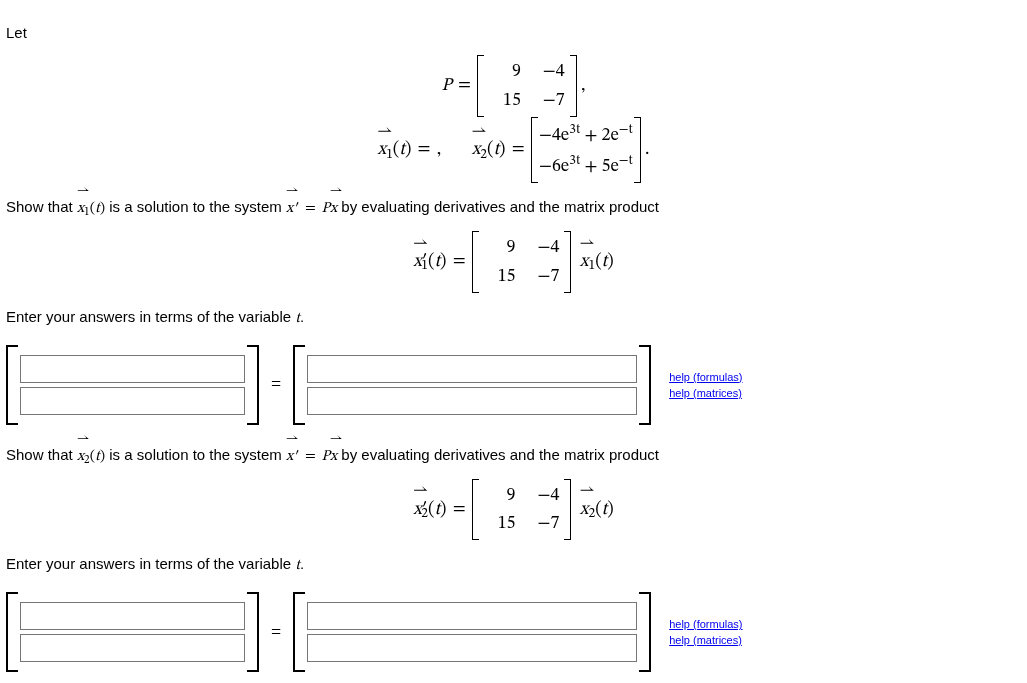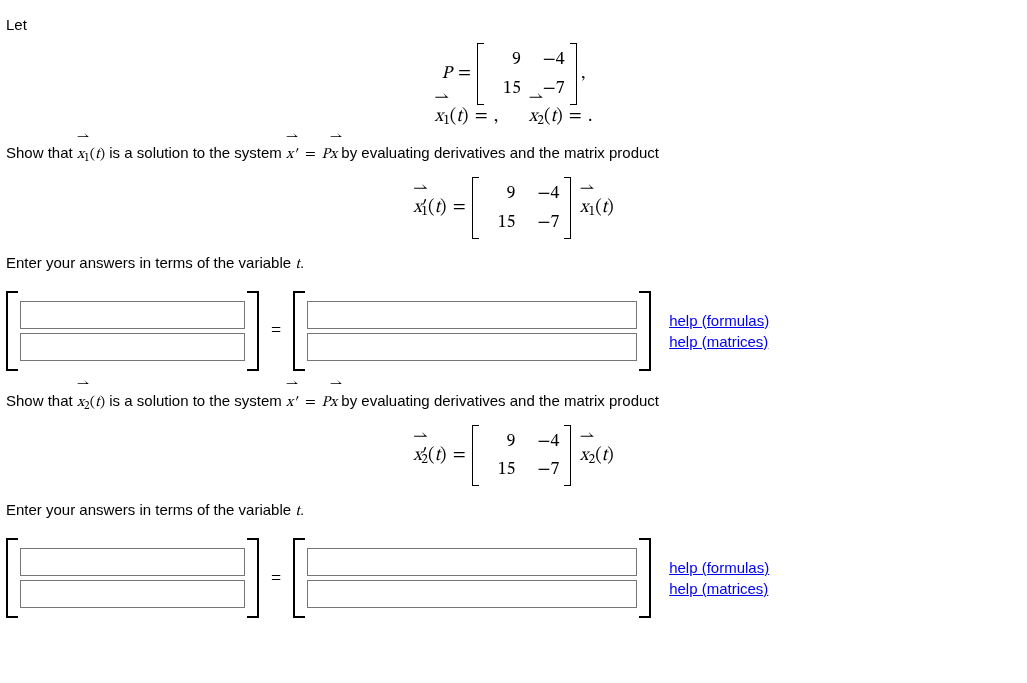--- a/index.html
+++ b/index.html
@@ -25,21 +25,21 @@
       top: -0.95em;
       left: 0;
       right: 0;
       text-align: center;
       font-style: normal;
       font-size: 0.85em;
       line-height: 1;
     }
     .sub { font-size: 0.75em; vertical-align: -0.25em; font-style: normal; }
     .sup { font-size: 0.75em; vertical-align: 0.55em; font-style: normal; }
-    .line { margin: 6px 0; }
+    .line { margin: 14px 0; }
     .centered { text-align: center; margin: 10px 0 12px 0; font-size: 18px; }
 
     
     .mtx {
       display: inline-block;
       vertical-align: middle;
       position: relative;
       padding: 2px 8px;
     }
     .mtx::before, .mtx::after {
@@ -84,21 +84,21 @@
       font-size: 14px;
       padding: 2px 6px;
       margin: 4px 0;
       border: 1px solid #767676;
       background: #fff;
     }
     .w-small input { width: 225px; }
     .w-large input { width: 330px; }
     .eq-sign { font-family: serif; font-size: 18px; padding: 0 4px; }
     .help-links { display: flex; flex-direction: column; gap: 4px; margin-left: 10px; }
-    .help-links a { color: #0000ee; text-decoration: underline; cursor: pointer; font-size: 15px; }
+    .help-links a { color: #0000ee; text-decoration: underline; cursor: pointer; font-size: 11px; }
     .text-row { margin: 8px 0; line-height: 1.6; }
     .prime { font-style: normal; }
     .gap { display:inline-block; width: 22px; }
   </style>
 </head>
 <body>
 
 <div class="line">Let</div>
 
 <div class="centered math">
@@ -117,20 +117,28 @@
   <span class="rm">,</span>
   <br>
   
   <span class="vec"><span class="arrow">⇀</span>x</span><span class="sub">1</span><span class="rm">(</span>t<span class="rm">)</span>
   <span class="op">=</span>
   <span class="rm">,</span>
   <span class="gap"></span>
   
   <span class="vec"><span class="arrow">⇀</span>x</span><span class="sub">2</span><span class="rm">(</span>t<span class="rm">)</span>
   <span class="op">=</span>
+  <span class="mtx">
+    <span class="mrow">
+      <span class="num">−4e</span><span class="sup">3t</span><span class="num"> + 2e</span><span class="sup">−t</span>
+    </span>
+    <span class="mrow">
+      <span class="num">−6e</span><span class="sup">3t</span><span class="num"> + 5e</span><span class="sup">−t</span>
+    </span>
+  </span>
   <span class="rm">.</span>
 </div>
 
 <div class="text-row">
   <span>Show that </span>
   <span class="math"><span class="vec"><span class="arrow">⇀</span>x</span><span class="sub">1</span><span class="rm">(</span>t<span class="rm">)</span></span>
   <span> is a solution to the system </span>
   <span class="math"><span class="vec"><span class="arrow">⇀</span>x</span><span class="prime"> ′</span> <span class="op">=</span> P<span class="vec"><span class="arrow">⇀</span>x</span></span>
   <span> by evaluating derivatives and the matrix product</span>
 </div>

